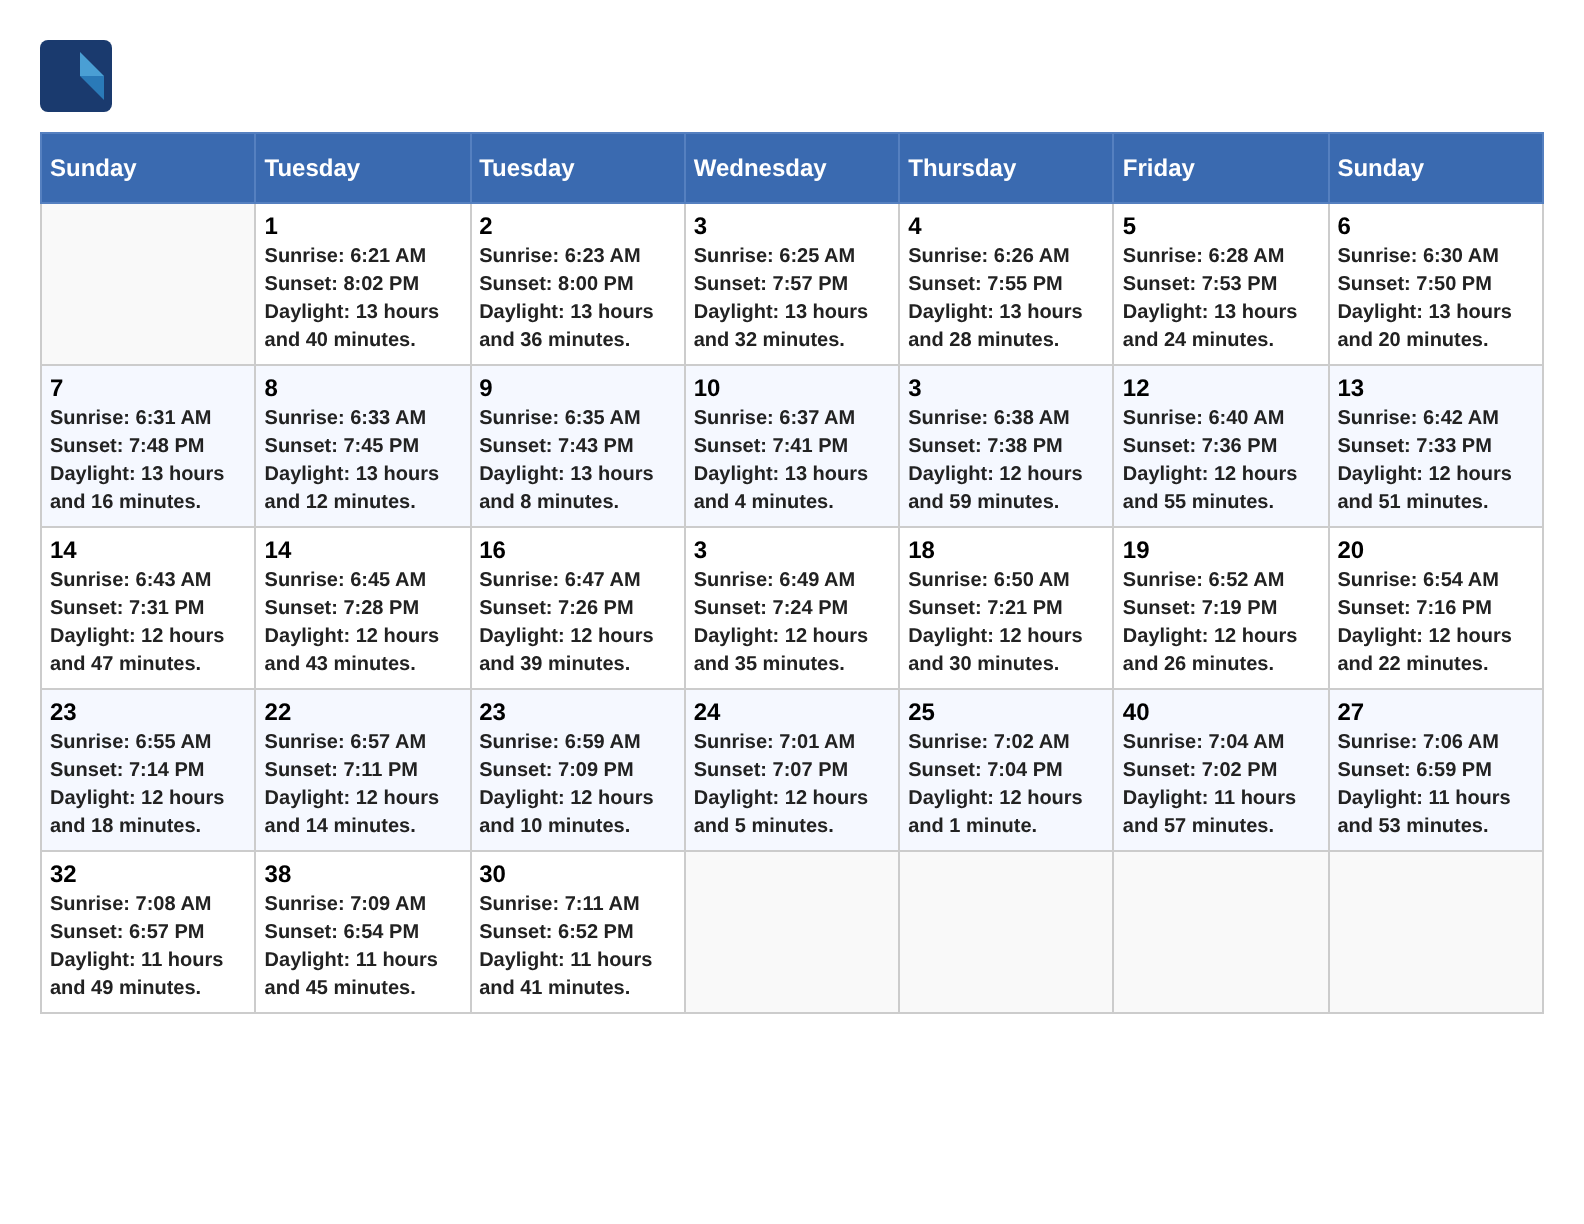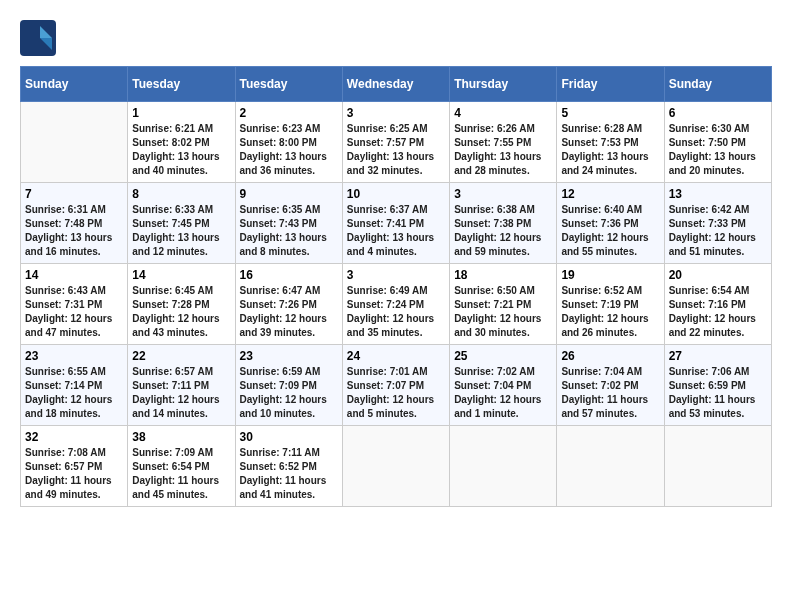--- a/index.html
+++ b/index.html
@@ -221,21 +221,21 @@
         </td>
         <td>
           <div class="day-num">24</div>
           <div class="day-info">Sunrise: 7:01 AM<br>Sunset: 7:07 PM<br>Daylight: 12 hours<br>and 5 minutes.</div>
         </td>
         <td>
           <div class="day-num">25</div>
           <div class="day-info">Sunrise: 7:02 AM<br>Sunset: 7:04 PM<br>Daylight: 12 hours<br>and 1 minute.</div>
         </td>
         <td>
-          <div class="day-num">26</div>
+          <div class="day-num">40</div>
           <div class="day-info">Sunrise: 7:04 AM<br>Sunset: 7:02 PM<br>Daylight: 11 hours<br>and 57 minutes.</div>
         </td>
         <td>
           <div class="day-num">27</div>
           <div class="day-info">Sunrise: 7:06 AM<br>Sunset: 6:59 PM<br>Daylight: 11 hours<br>and 53 minutes.</div>
         </td>
       </tr>
       <tr>
         <td>
           <div class="day-num">32</div>

